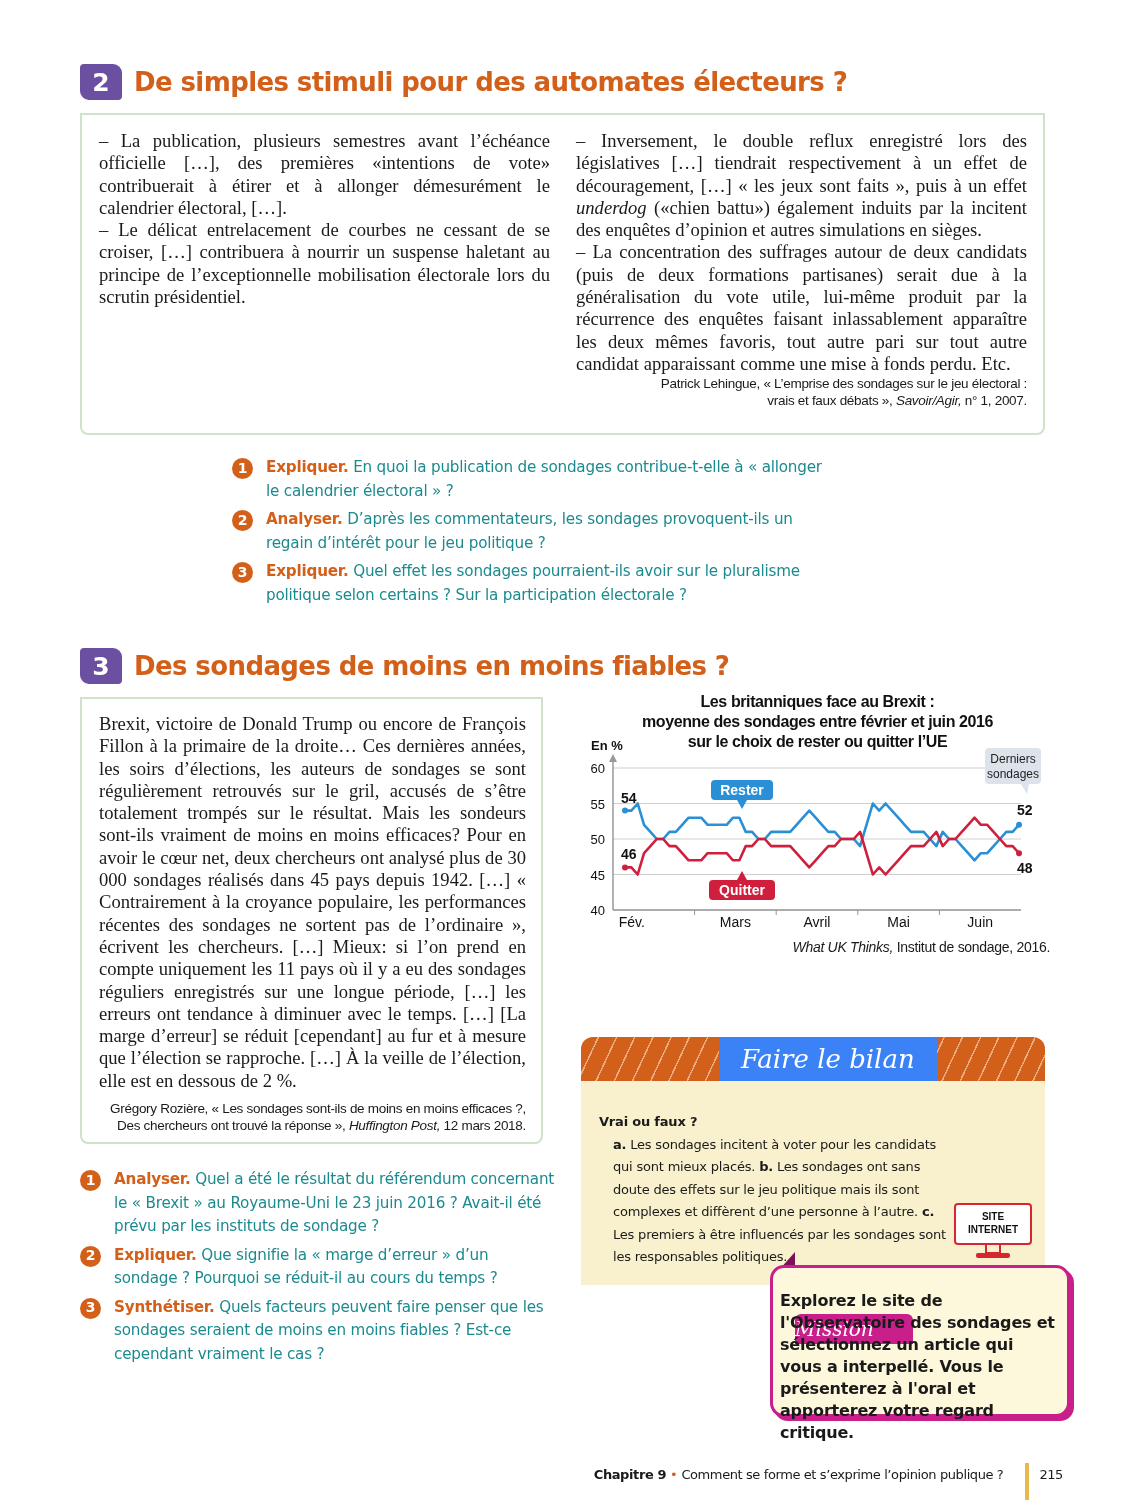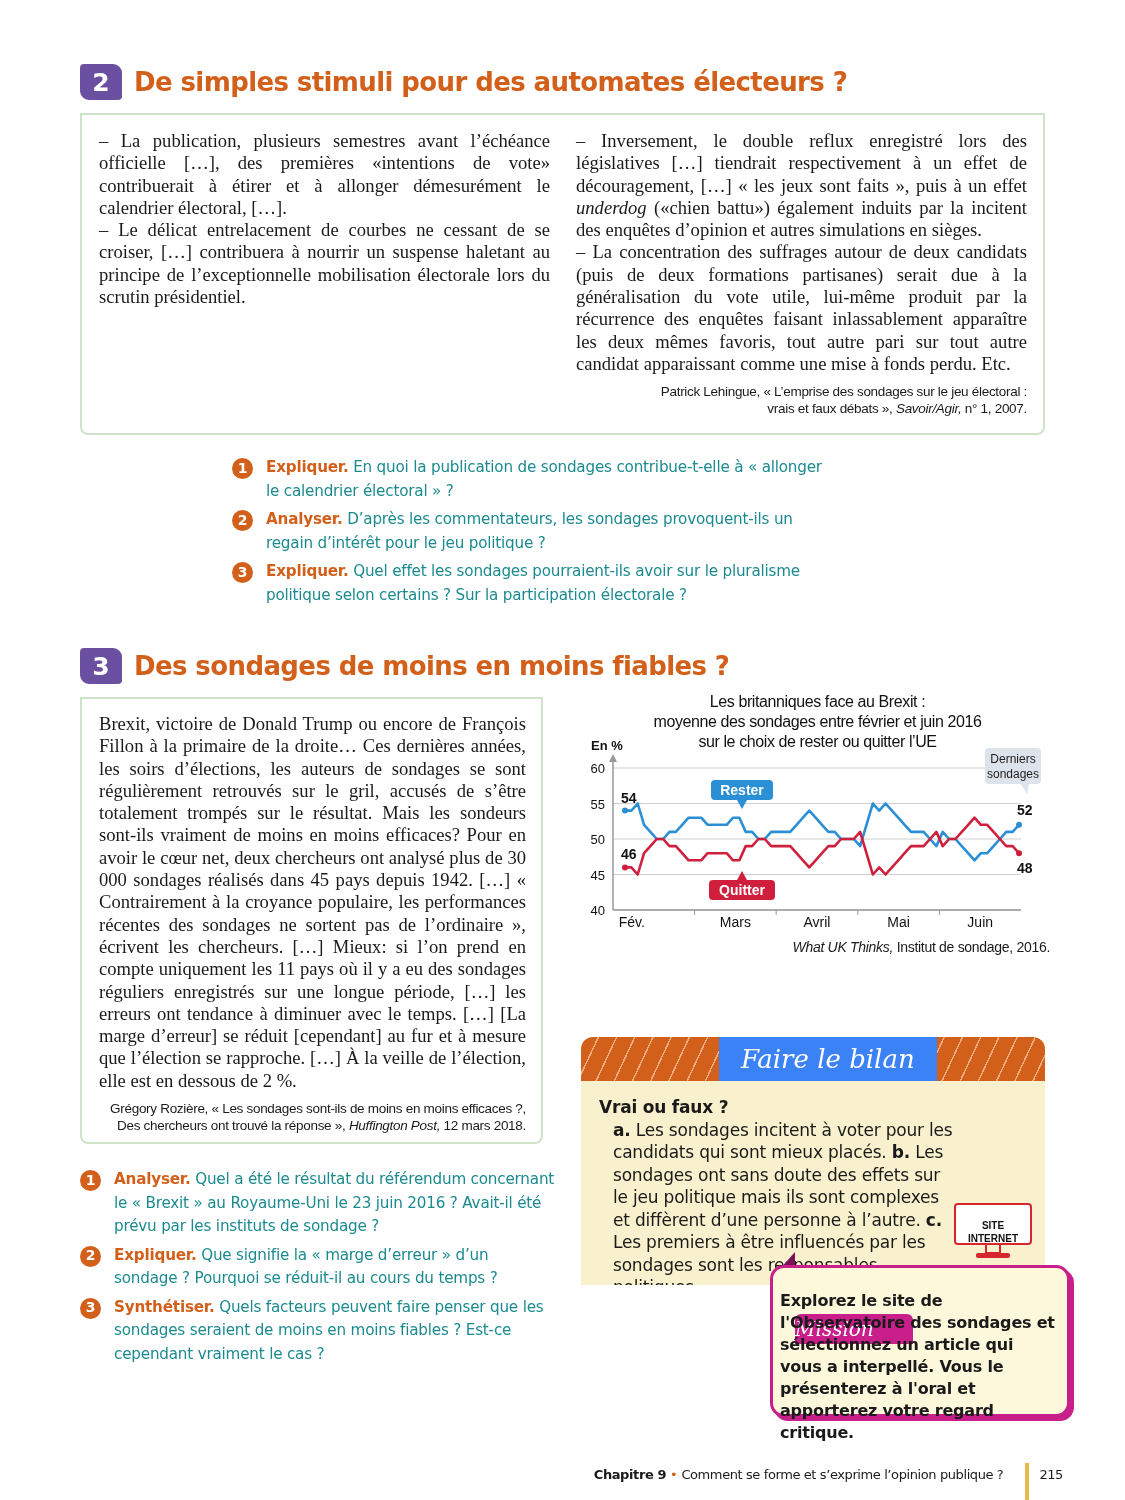--- a/index.html
+++ b/index.html
@@ -17,36 +17,36 @@
   .cite { font-family: "Liberation Sans", sans-serif; font-size: 13.5px; line-height: 17px; text-align: right; color: #1a1a1a; letter-spacing: -0.3px; }
   .cite i { font-style: italic; }
 
   .q-list { position: absolute; font-family: "DejaVu Sans", sans-serif; font-size: 15.2px; line-height: 23.5px; color: #1b8a8f; letter-spacing: -0.2px; }
   .q-item { position: relative; padding-left: 34px; margin-bottom: 5px; }
   .q-num { position: absolute; left: 0; top: 2px; width: 21px; height: 21px; border-radius: 50%; background: #d2601a; color: #fff;
     font-weight: bold; font-size: 14px; display: flex; align-items: center; justify-content: center; }
   .q-verb { color: #d2601a; font-weight: bold; }
 
   .chart-wrap { position: absolute; left: 585px; top: 692px; width: 465px; height: 270px; }
-  .chart-title { position: absolute; left: 0; width: 465px; top: 0; text-align: center; font-family: "Liberation Sans", sans-serif; font-weight: normal;
+  .chart-title { position: absolute; left: 0; width: 465px; top: 0; text-align: center; font-family: "Liberation Sans", sans-serif; font-weight: bold;
     font-size: 16px; line-height: 20px; letter-spacing: -0.4px; color: #111; }
   .chart-src { position: absolute; right: 0; top: 247px; font-size: 14px; font-family: "Liberation Sans", sans-serif; letter-spacing: -0.3px; }
 
   .bilan { position: absolute; left: 581px; top: 1037px; width: 464px; height: 248px; background: #f9f1cd; border-radius: 12px 12px 0 0; overflow: hidden; }
   .bilan-head { height: 44px; background: #d2601a; position: relative; overflow: hidden; }
   .bilan-head .stripes { position: absolute; inset: 0;
     background: repeating-linear-gradient(115deg, transparent 0 15px, rgba(255,235,210,0.55) 15px 16.5px); }
   .bilan-head .label { position: absolute; left: 138px; top: 0; height: 44px; padding: 0 22px; background: #3b82f6;
     color: #fff; font-family: "DejaVu Serif", serif; font-style: italic; font-size: 26px; line-height: 44px; }
-  .bilan-body { padding: 15px 18px 0 18px; font-family: "DejaVu Sans", sans-serif; font-size: 17px; line-height: 22.5px; color: #1a1a1a; letter-spacing: -0.2px; }
+  .bilan-body { padding: 30px 18px 0 18px; font-family: "DejaVu Sans", sans-serif; font-size: 13px; line-height: 22.5px; color: #1a1a1a; letter-spacing: -0.2px; }
   .bilan-body b { font-weight: bold; }
 
   .site-icon { position: absolute; left: 954px; top: 1203px; width: 78px; height: 56px; }
   .site-screen { position: absolute; left: 0; top: 0; width: 78px; height: 42px; border: 2.5px solid #d6262e; border-radius: 4px; background: #fff;
-    font-family: "Liberation Sans", sans-serif; font-weight: bold; font-size: 10px; line-height: 13px; text-align: center; padding-top: 14px; color: #111; }
+    font-family: "Liberation Sans", sans-serif; font-weight: bold; font-size: 10px; line-height: 13px; text-align: center; padding-top: 5px; color: #111; }
   .site-stand { position: absolute; left: 31px; top: 42px; width: 16px; height: 9px; border: 2.5px solid #d6262e; border-top: none; }
   .site-base { position: absolute; left: 22px; top: 50px; width: 34px; height: 5px; background: #d6262e; border-radius: 2px; }
 
   .mission { position: absolute; left: 770px; top: 1265px; width: 300px; height: 152px; background: #fdf8dc; border: 3px solid #c81f8a;
     border-radius: 14px 14px 14px 14px; box-shadow: 4px 4px 0 #c81f8a; }
   .mission-tab { position: absolute; left: 795px; top: 1314px; width: 118px; height: 30px; background: #c81f8a; border-radius: 6px 6px 0 0;
     color: #fff; font-family: "DejaVu Serif", serif; font-style: italic; font-size: 20px; line-height: 30px; }
   .mission-fold { position: absolute; left: 779px; top: 1252px; width: 0; height: 0; border-left: 16px solid transparent; border-bottom: 18px solid #7d1157; }
   .mission-body { position: absolute; left: 780px; top: 1290px; width: 280px; font-family: "DejaVu Sans", sans-serif; font-weight: bold;
     font-size: 16px; line-height: 22px; color: #1a1a1a; letter-spacing: -0.2px; }
@@ -69,21 +69,21 @@
 <div class="serif" style="position:absolute; left:99px; top:130px; width:451px;">
   <p>– La publication, plusieurs semestres avant l’échéance officielle […], des premières «intentions de vote» contribuerait à étirer et à allonger démesurément le calendrier électoral, […].</p>
   <p>– Le délicat entrelacement de courbes ne cessant de se croiser, […] contribuera à nourrir un suspense haletant au principe de l’exceptionnelle mobilisation électorale lors du scrutin présidentiel.</p>
 </div>
 
 <div style="position:absolute; left:576px; top:130px; width:451px;">
   <div class="serif">
     <p><span>– Inversement, le double reflux enregistré lors des législatives […] tiendrait respectivement à un effet de découragement, […] « les jeux sont faits », puis à un effet </span><i>underdog</i><span> («chien battu») également induits par la incitent des enquêtes d’opinion et autres simulations en sièges.</span></p>
     <p>– La concentration des suffrages autour de deux candidats (puis de deux formations partisanes) serait due à la généralisation du vote utile, lui-même produit par la récurrence des enquêtes faisant inlassablement apparaître les deux mêmes favoris, tout autre pari sur tout autre candidat apparaissant comme une mise à fonds perdu. Etc.</p>
   </div>
-  <div class="cite" style="margin-top:8px;">
+  <div class="cite" style="">
     <div>Patrick Lehingue, « L’emprise des sondages sur le jeu électoral :</div>
     <div><span>vrais et faux débats », </span><i>Savoir/Agir,</i><span> n° 1, 2007.</span></div>
   </div>
 </div>
 
 <div class="q-list" style="left:232px; top:456px; width:590px;">
   <div class="q-item">
     <span class="q-num">1</span>
     <span class="q-verb">Expliquer.</span><span> En quoi la publication de sondages contribue-t-elle à « allonger le calendrier électoral » ?</span>
   </div>

